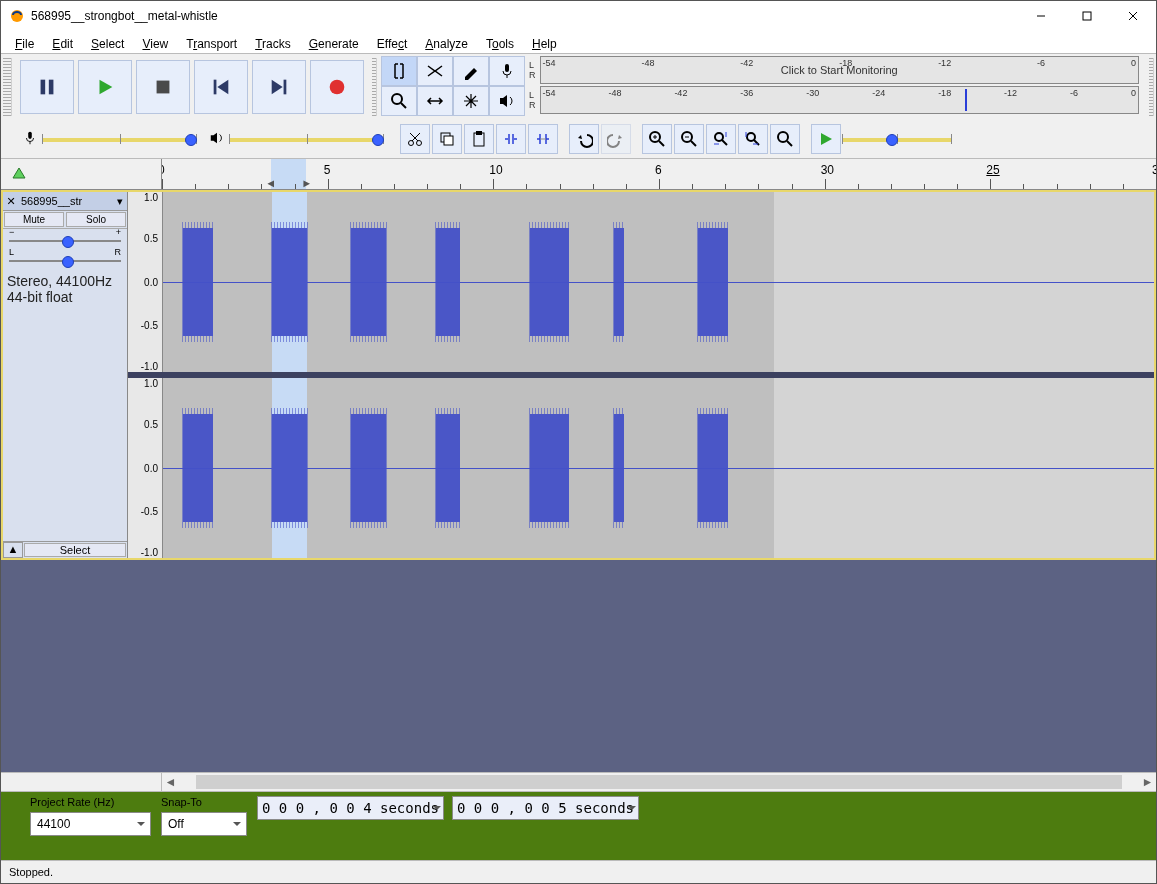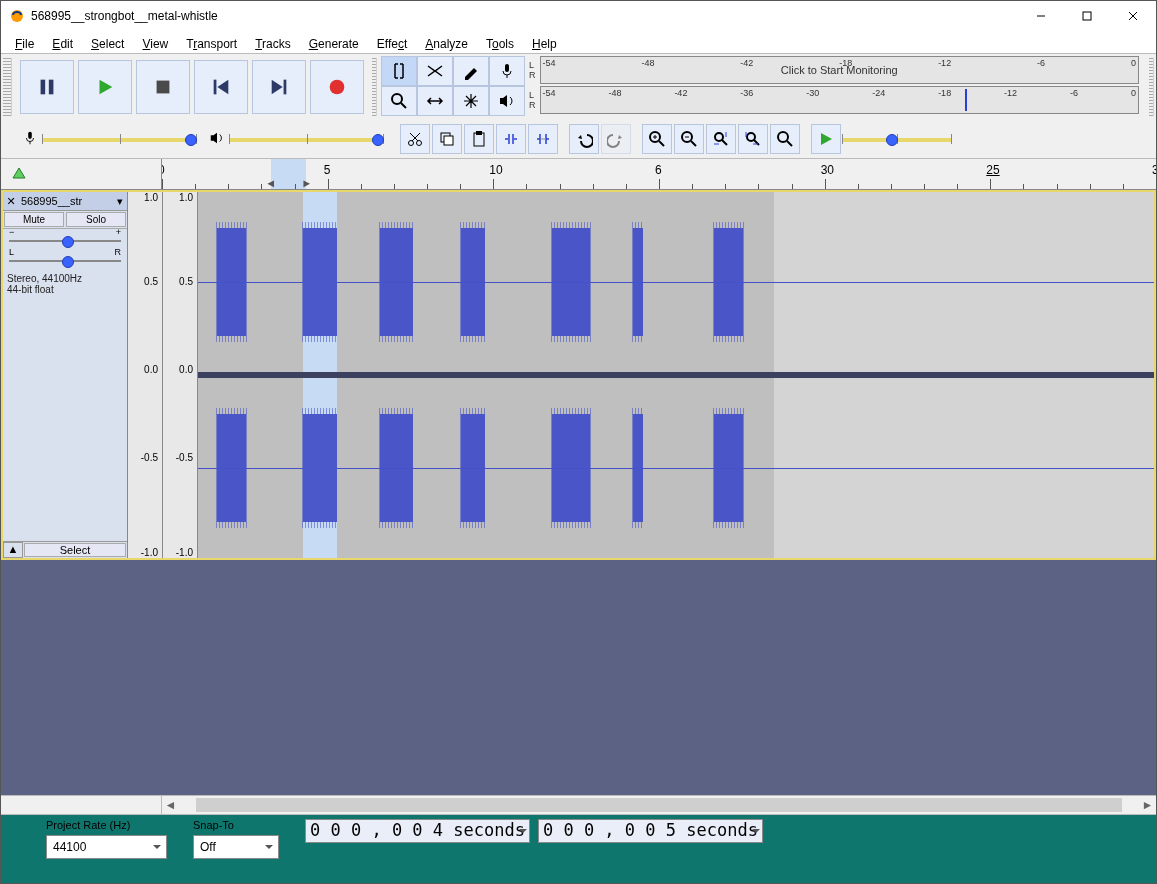--- a/index.html
+++ b/index.html
@@ -71,21 +71,21 @@
 .track-ctrl .hdr .name{flex:1;padding:0 2px;white-space:nowrap;overflow:hidden}
 .track-ctrl .hdr .dd{width:10px}
 .msrow{display:flex;border-bottom:1px solid #aaa}
 .msbtn{flex:1;text-align:center;background:#e5e8f4;border:1px solid #aaa;margin:1px;padding:1px 0;font-size:10px}
 .gain-row,.pan-row{padding:4px 6px}
 .mini-slider{position:relative;height:8px;margin-top:4px}
 .mini-slider .tr{position:absolute;left:0;right:0;top:3px;height:2px;background:#888}
 .mini-slider .kn{position:absolute;top:-1px;width:10px;height:10px;border-radius:50%;background:#3a62ff;border:1px solid #1e3fb8}
 .mini-slider .lbl-l{position:absolute;left:0;top:-10px;font-size:9px}
 .mini-slider .lbl-r{position:absolute;right:0;top:-10px;font-size:9px}
-.track-info{padding:4px;color:#222;font-size:10px;flex:1}
+.track-info{padding:4px;color:#222;font-size:14px;flex:1}
 .track-foot{display:flex;border-top:1px solid #999}
 .track-foot .col{width:18px;text-align:center;background:#d9e0ee;border:1px solid #999}
 .track-foot .selbtn{flex:1;text-align:center;background:#e5e8f4;border:1px solid #aaa;margin:1px;font-size:11px}
 
 .amp-scale{width:34px;background:#e8e8e8;border-right:1px solid #888;font-size:10px;position:relative}
 .amp-scale span{position:absolute;right:4px}
 
 .wave-col{flex:1;display:flex;flex-direction:column;position:relative}
 .wave-ch{flex:1;position:relative;background:#bfbfbf;overflow:hidden}
 .wave-div{height:6px;background:#3c4160}
@@ -95,24 +95,24 @@
 .wave-ch .sel{position:absolute;top:0;bottom:0;background:#c7dbf5}
 .wave-ch .burst{position:absolute;top:20%;bottom:20%;background:#4451c8;opacity:.95}
 .wave-ch .burst::before{content:"";position:absolute;inset:-6px -1px;background:repeating-linear-gradient(90deg,#4451c8 0,#4451c8 1px,transparent 1px,transparent 3px);opacity:.6}
 
 .hscroll{height:18px;background:#f0f0f0;border-top:1px solid #bbb;display:flex;align-items:center}
 .hscroll .pad{width:160px;border-right:1px solid #bbb;height:100%}
 .hscroll .sb{flex:1;position:relative;height:100%;background:#f0f0f0}
 .hscroll .arrow{width:17px;height:100%;display:flex;align-items:center;justify-content:center;background:#f0f0f0;color:#666}
 .hscroll .thumb{position:absolute;top:2px;bottom:2px;left:17px;right:17px;background:#cfcfcf}
 
-.sel-bar{background:#0f766e;border-top:1px solid #bbb;display:flex;align-items:flex-start;padding:4px 6px;gap:26px;height:60px}
+.sel-bar{background:#4d7c0f;border-top:1px solid #bbb;display:flex;align-items:flex-start;padding:4px 6px;gap:10px;height:60px}
 .sel-group{display:flex;flex-direction:column;gap:4px}
 .sel-group .lbl{font-size:11px}
-.time-combo{height:22px;border:1px solid #8a8a8a;background:#eaeef9;display:flex;align-items:flex-start;font-family:"Consolas",monospace;font-size:17px;padding:0 4px;position:relative}
+.time-combo{height:22px;border:1px solid #8a8a8a;background:#eaeef9;display:flex;align-items:center;font-family:"Consolas",monospace;font-size:14px;padding:0 4px;position:relative}
 .time-combo .dd{position:absolute;right:2px;top:50%;margin-top:-2px;border:4px solid transparent;border-top-color:#555}
 .big-time{border:2px inset #bbb;background:#eaeef9;font-family:"Consolas",monospace;font-size:30px;letter-spacing:4px;padding:2px 10px;display:flex;align-items:center;height:40px;color:#1a2a6a}
 
 .statusbar{height:22px;border-top:1px solid #bbb;background:#f0f0f0;display:flex;align-items:center;padding:0 8px;font-size:11px}
 
 .mic-svg,.spk-svg{width:16px;height:16px}
 </style>
 </head>
 <body>
 
@@ -499,21 +499,21 @@
         <div class="track-info">
           <div>Stereo, 44100Hz</div>
           <div>44-bit float</div>
         </div>
         <div class="track-foot">
           <div class="col">▲</div>
           <div class="selbtn">Select</div>
         </div>
       </div>
 
-      <div style="display:flex;flex-direction:row;flex:0 0 34px">
+      <div style="display:flex;flex-direction:column;flex:0 0 34px">
         <div class="amp-scale" style="flex:1">
           <span style="top:0">1.0</span>
           <span style="top:23%">0.5</span>
           <span style="top:47%">0.0</span>
           <span style="top:71%">-0.5</span>
           <span style="bottom:0">-1.0</span>
         </div>
         <div style="height:6px;background:#3c4160"></div>
         <div class="amp-scale" style="flex:1">
           <span style="top:0">1.0</span>
@@ -582,14 +582,17 @@
           </div>
         <div class="time-combo">
             <span>0 0 0 , 0 0 5  seconds</span>
             <span class="dd"></span>
           </div>
       </div>
     </div>
     <div class="tb-grip th"></div>
   </div>
 
+  <div class="statusbar">
+    <span>Stopped.</span>
+  </div>
 
 </div>
 
 </body></html>

